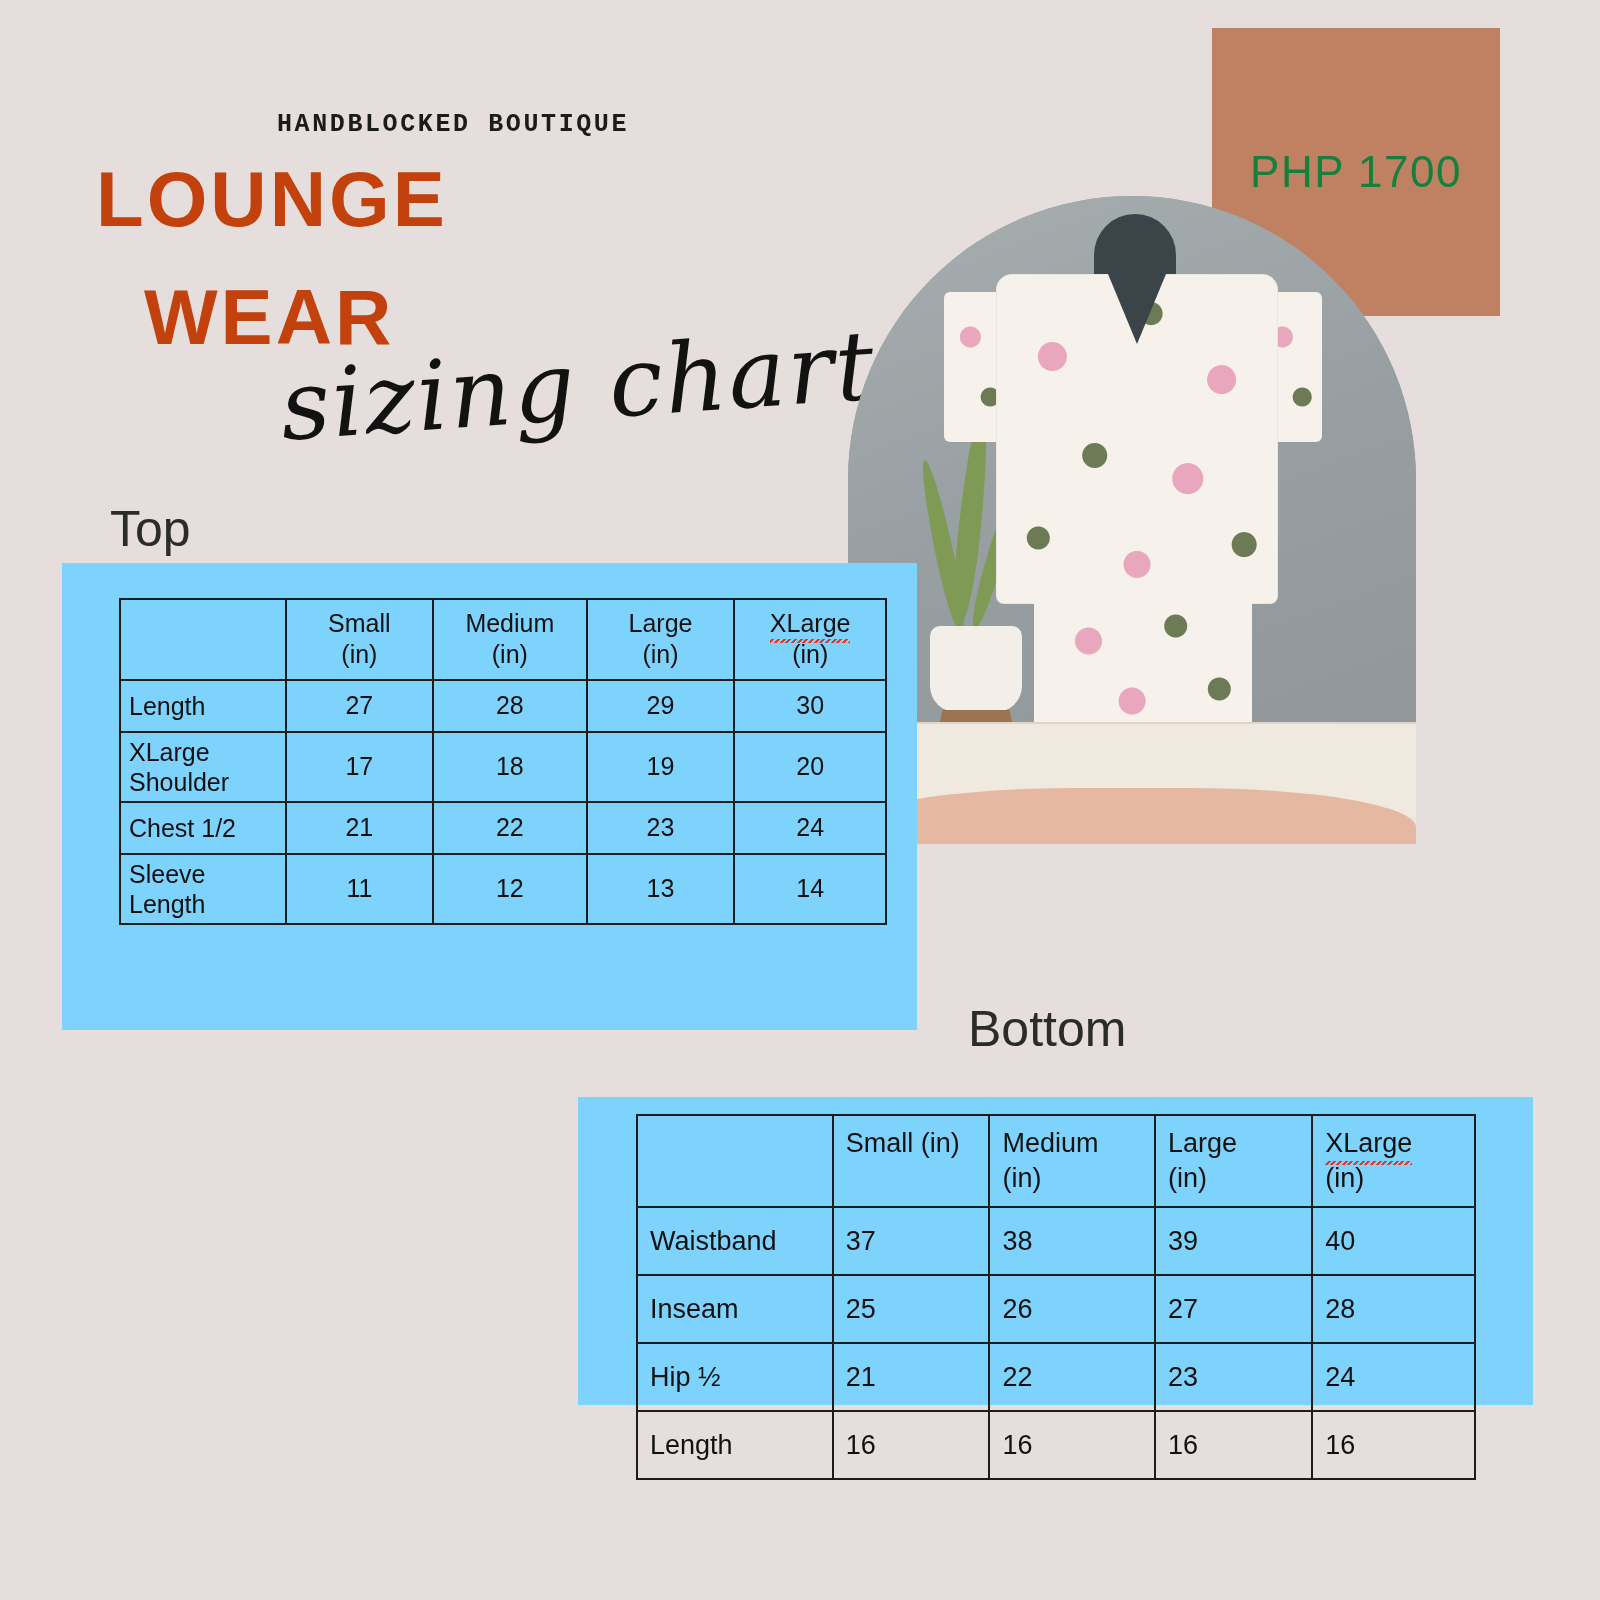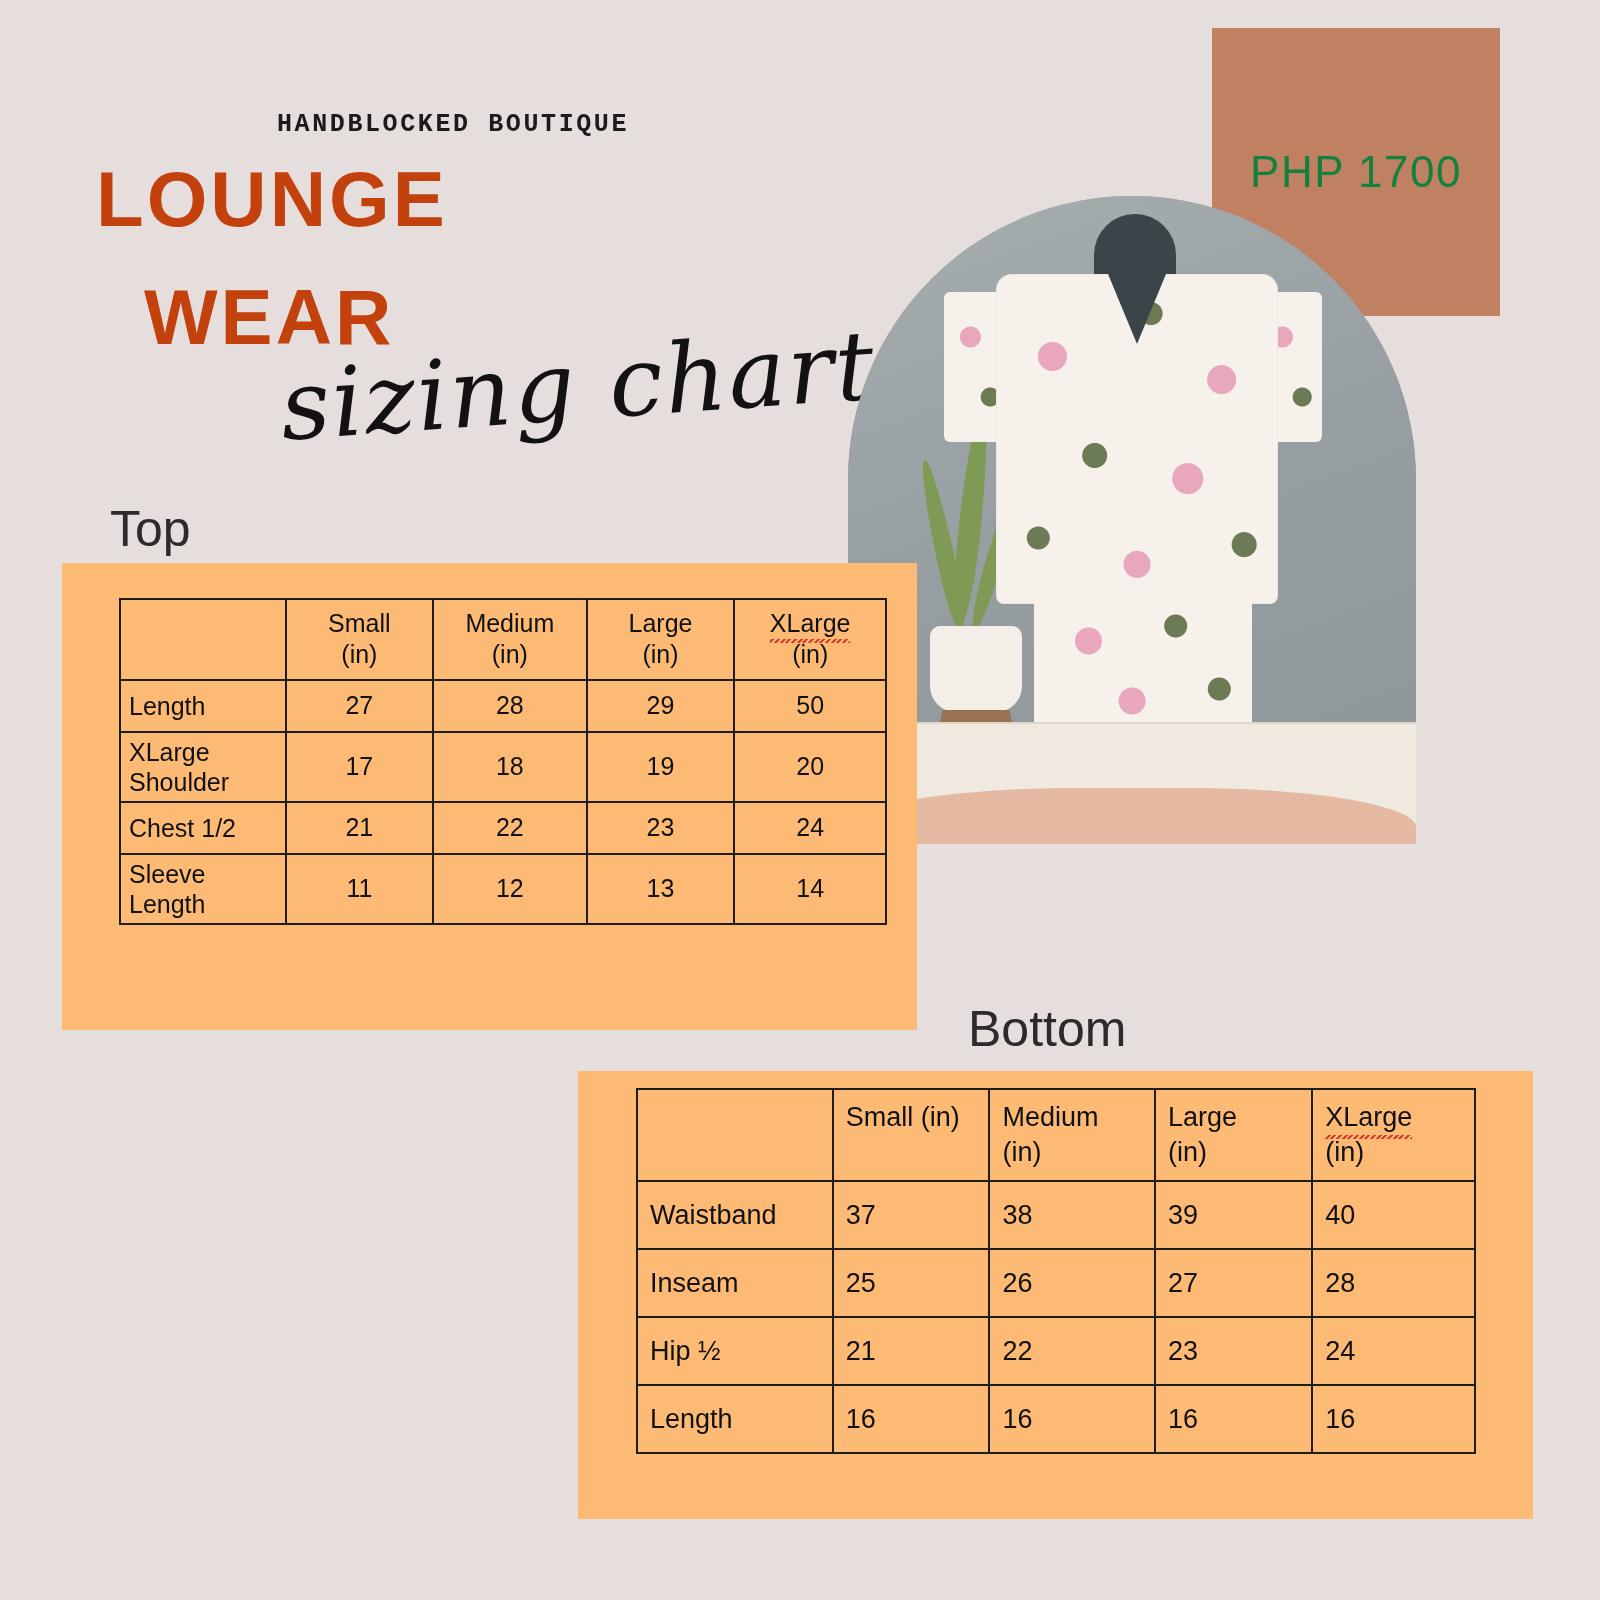--- a/index.html
+++ b/index.html
@@ -222,24 +222,24 @@
     color: #2b2b2b;
     font-family: "Liberation Sans", sans-serif;
     font-weight: normal;
   }
   .label-top    { left: 110px;  top: 500px; }
   .label-bottom { left: 968px;  top: 1000px; }
 
   
   .card {
     position: absolute;
-    background: #fdba74;
+    background: #7dd3fc;
   }
   .card-top    { left: 62px;  top: 563px;  width: 855px; height: 467px; }
-  .card-bottom { left: 578px; top: 1071px; width: 955px; height: 448px; }
+  .card-bottom { left: 578px; top: 1097px; width: 955px; height: 308px; }
 
   table {
     border-collapse: collapse;
     position: absolute;
     font-family: "Liberation Sans", sans-serif;
     color: #111;
   }
   table td, table th {
     border: 2px solid #1d1d1d;
     font-weight: normal;
@@ -348,21 +348,21 @@
       <th class="hdr">
         <span class="squiggle">XLarge</span><br>
         <span>(in)</span>
       </th>
     </tr>
     <tr>
       <td class="rowlabel">Length</td>
       <td class="val">27</td>
       <td class="val">28</td>
       <td class="val">29</td>
-      <td class="val">50</td>
+      <td class="val">30</td>
     </tr>
     <tr>
       <td class="rowlabel">XLarge Shoulder</td>
       <td class="val">17</td>
       <td class="val">18</td>
       <td class="val">19</td>
       <td class="val">20</td>
     </tr>
     <tr>
       <td class="rowlabel">Chest 1/2</td>

